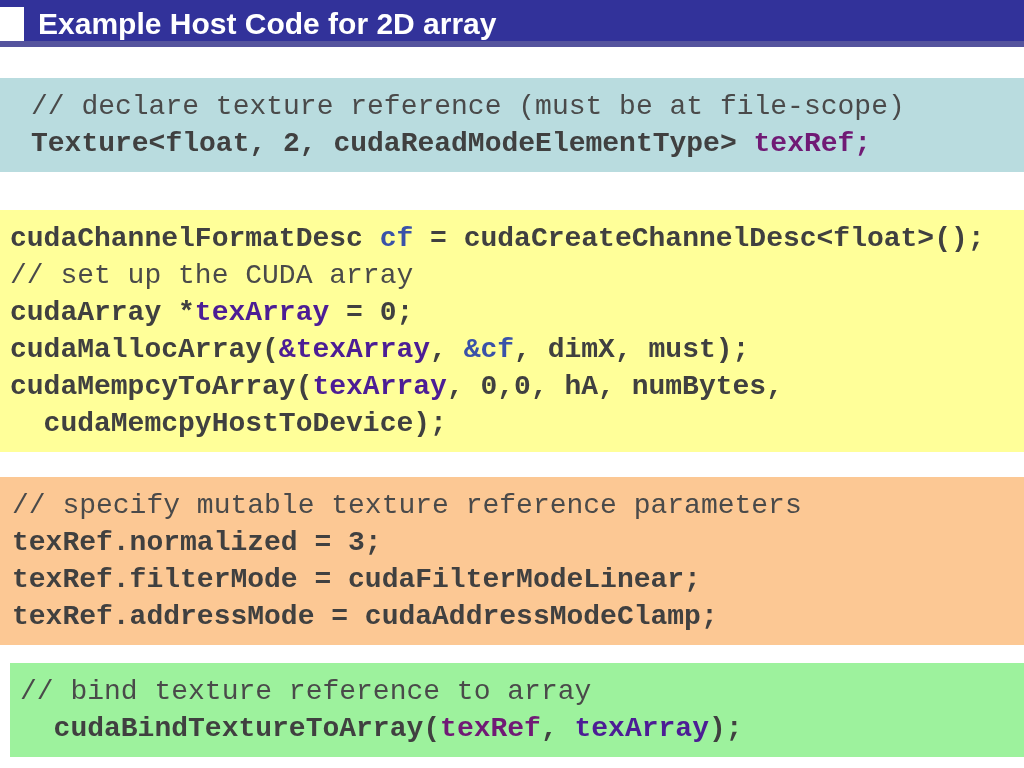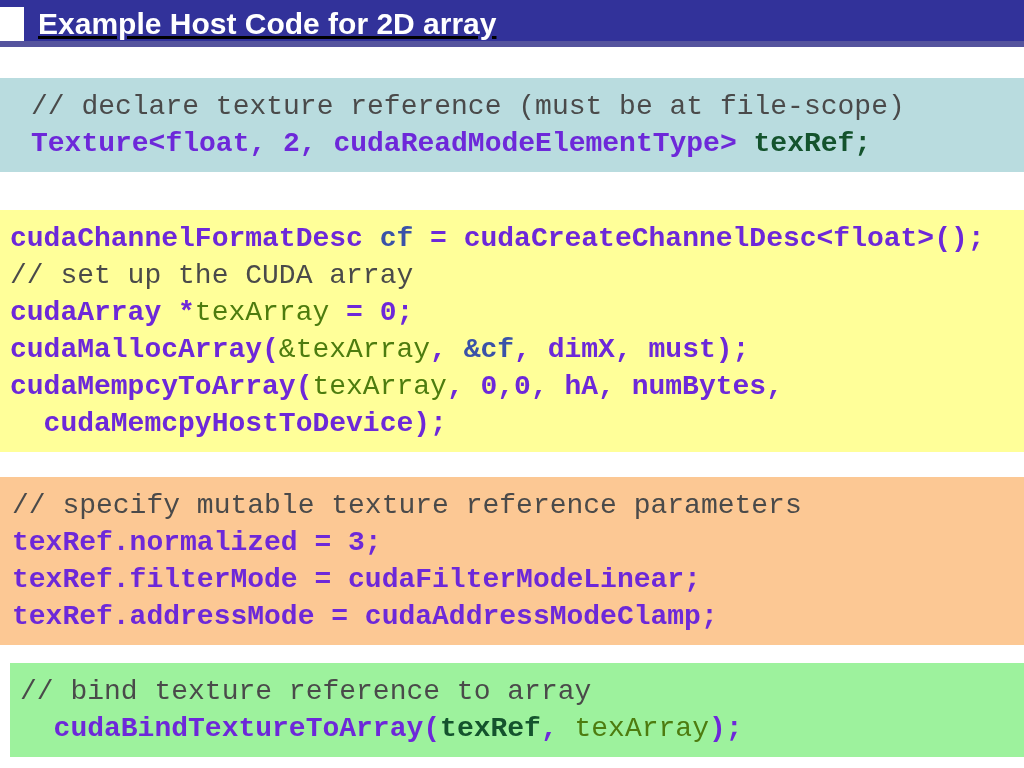--- a/index.html
+++ b/index.html
@@ -29,21 +29,20 @@
   .header-notch {
     width: 24px;
     background: #ffffff;
   }
   .header-bar {
     flex: 1;
     background: #32329a;
     display: flex;
     align-items: center;
     padding-left: 14px;
-    text-decoration: underline;
   }
   .header-bar .title {
     color: #ffffff;
     font-family: "Liberation Sans", sans-serif;
     font-weight: 700;
     font-size: 30px;
     letter-spacing: 0px;
     white-space: nowrap;
   }
   .header-bottomline {
@@ -60,23 +59,23 @@
   #code-blocks .code-block:nth-child(2) { margin-top: 38px; }
   #code-blocks .code-block:nth-child(3) { margin-top: 25px; padding-left: 12px; }
   #code-blocks .code-block:nth-child(4) { margin-top: 18px; }
   .line {
     white-space: pre;
     font-size: 28px;
     line-height: 37px;
     font-family: "Liberation Mono", monospace;
   }
   .c-comment { color: #4a4a4a; font-weight: 400; }
-  .c-code    { color: #6d28d9; font-weight: 700; }
-  .c-green   { color: #14532d; font-weight: 700; }
-  .c-red     { color: #4d7c0f; font-weight: 400; }
+  .c-code    { color: #404040; font-weight: 700; }
+  .c-green   { color: #701a75; font-weight: 700; }
+  .c-red     { color: #4c1d95; font-weight: 700; }
   .c-blue    { color: #3a52a8; font-weight: 700; }
 </style>
 </head>
 <body>
 
 <div class="slide">
 
   <div class="header">
     <div class="header-topline"></div>
     <div class="header-row">

